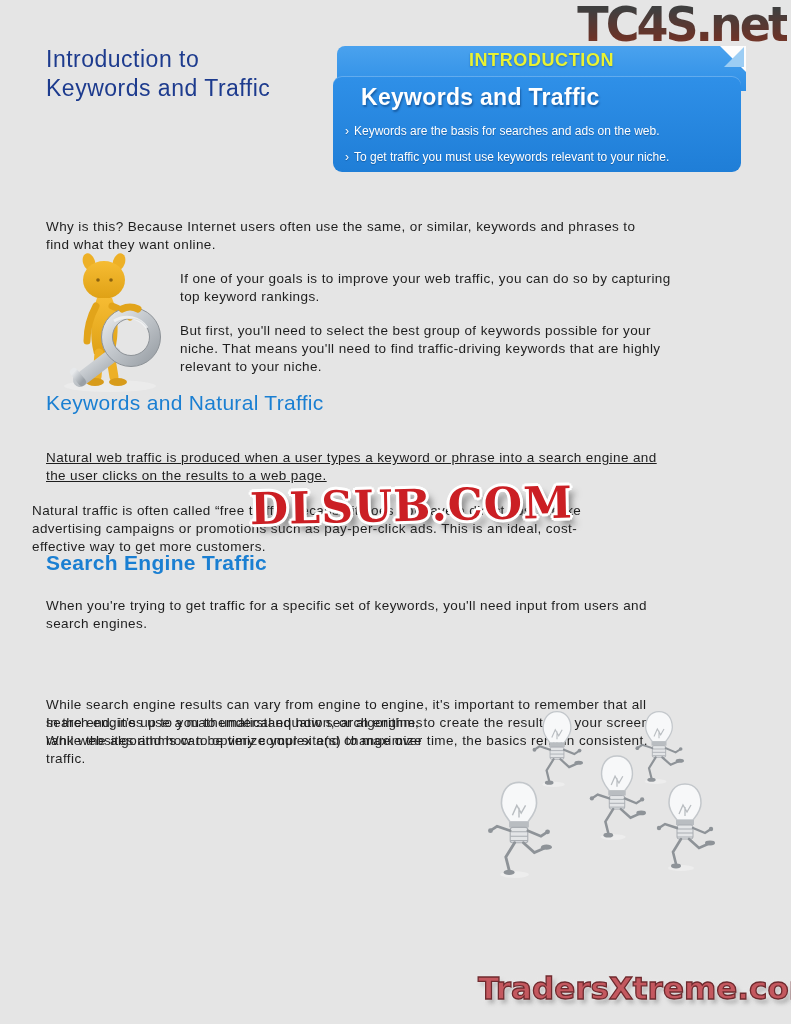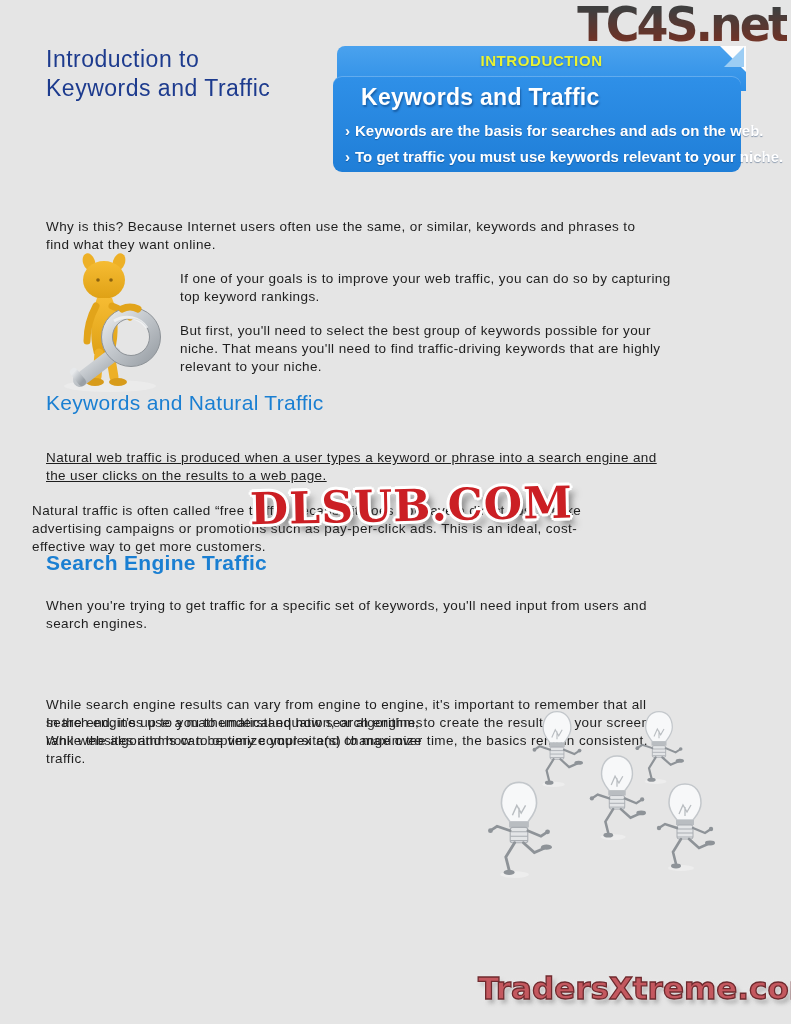--- a/index.html
+++ b/index.html
@@ -38,33 +38,33 @@
   .p-nat1{left:46px;top:449px;width:712px;text-decoration:underline;}
   .p-nat2{left:32px;top:486px;width:712px;margin-top:16px;}
   .p-se1{left:46px;top:597px;width:712px;}
   .p-se2{left:46px;top:648px;width:712px;margin-top:48px;}
   .p-se3{left:46px;top:714px;width:470px;}
 
   
   .callout{position:absolute;left:333px;top:46px;width:413px;height:127px;}
   .callout-tab{position:absolute;left:4px;top:0;width:409px;height:45px;
         background:linear-gradient(180deg,#4aa2ee,#2d8ee6);border-radius:8px 8px 0 0;
-        text-align:center;line-height:29px;font-size:15px;font-weight:bold;color:#e9f233;
+        text-align:center;line-height:29px;font-size:18px;font-weight:bold;color:#e9f233;
         letter-spacing:.6px;text-shadow:0 1px 2px rgba(0,60,120,.45);}
   .fold-cut{position:absolute;top:0;right:0;width:0;height:0;
         border-top:26px solid #fdfdfd;border-left:26px solid transparent;}
   .fold-flap{position:absolute;top:1px;right:2px;width:0;height:0;
         border-bottom:20px solid #9ccdf4;border-left:20px solid transparent;}
   .callout-body{position:absolute;left:0;top:30px;width:408px;height:96px;
         background:linear-gradient(180deg,#2f90e8,#1f7ed7);border-radius:9px;
         box-shadow:inset 0 1px 0 rgba(255,255,255,.25);}
   .callout-heading{margin:8px 0 0 28px;font-size:23px;font-weight:bold;color:#ffffff;
         letter-spacing:.3px;text-shadow:1px 2px 2px rgba(0,40,90,.45);}
   .callout-bullets{margin:7px 0 0 12px;}
-  .bullet{white-space:nowrap;font-size:15px;font-weight:bold;color:#ffffff;line-height:26px;
+  .bullet{white-space:nowrap;font-size:12px;font-weight:normal;color:#ffffff;line-height:26px;
         text-shadow:0 1px 1px rgba(0,40,90,.4);}
   .b-glyph{margin-right:5px;}
 
   
   .keyman{position:absolute;left:52px;top:253px;width:118px;height:140px;}
   .bot{position:absolute;}
   .b1{left:531px;top:708px;width:52px;height:80px;}
   .b2{left:634px;top:708px;width:50px;height:77px;}
   .b3{left:588px;top:752px;width:58px;height:89px;}
   .b4{left:486px;top:778px;width:66px;height:101px;}

